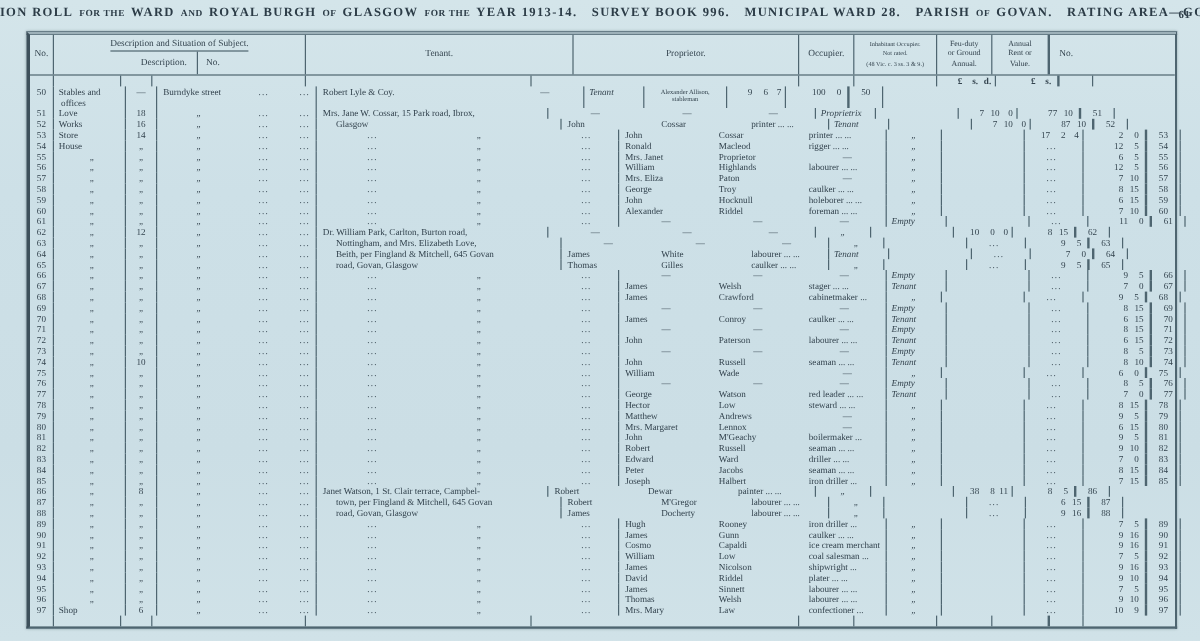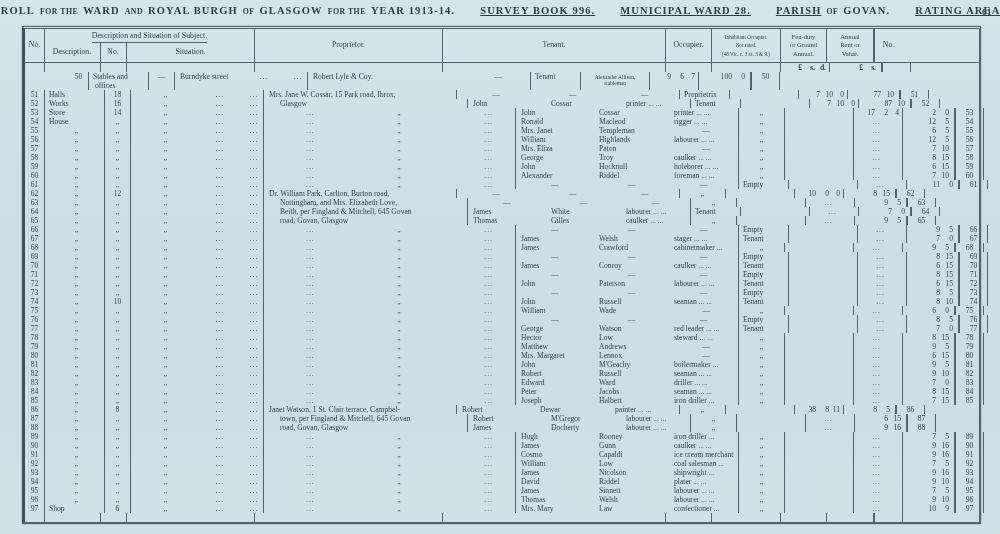--- a/index.html
+++ b/index.html
@@ -5,21 +5,21 @@
   html,body{margin:0;padding:0;}
   .page{position:relative;width:1000px;height:534px;overflow:hidden;
         background:var(--paper,#cfe1e8);
         background-image:linear-gradient(180deg, #d4e5ea 0%, #cde0e7 30%, #cbdee5 70%, #d0e2e8 100%);
         font-family:"Liberation Serif","DejaVu Serif",serif;color:var(--ink,#33434e);}
   
   .title{position:absolute;left:30px;right:46px;top:5px;display:flex;justify-content:center;
          align-items:baseline;column-gap:5px;white-space:nowrap;color:#2c3c47;}
   .ts0{font-size:10.5px;font-weight:700;letter-spacing:1.1px;}
   .ts1{font-size:7.8px;font-weight:700;letter-spacing:.5px;}
-  .tg{margin-left:20px;text-decoration:underline;}
+  .tg{margin-left:7px;}
   .pageno{position:absolute;right:8px;top:7px;font-size:9px;font-weight:700;letter-spacing:.5px;}
   
   .tbl{position:absolute;left:22px;top:26px;width:954px;
        border:2px solid var(--line,#4e6570);border-top:3px double var(--line,#4e6570);
        border-left:3px solid #3d505b;box-shadow:0 0 2px rgba(40,60,70,.35);}
   .cell{border-right:1px solid var(--line,#4e6570);flex-shrink:0;overflow:hidden;}
   .cell:last-child{border-right:none;}
   .w-n{width:19px;text-align:center;}
   .w-d{width:55px;}
   .w-dn{width:25px;text-align:center;}
@@ -39,37 +39,37 @@
   .w-g{width:209px;display:flex;flex-direction:column;padding:0;}
   .g-top{height:13px;line-height:13px;border-bottom:1px solid var(--line,#4e6570);text-align:left;}
   .g-sub{display:flex;flex:1;}
   .g-sub .cell{display:flex;align-items:center;justify-content:center;}
   .g-d{width:55px;}.g-dn{width:25px;}.g-s{width:128px;border-right:none;}
   .h-tiny{font-size:5.2px;line-height:5.8px;}
   .h-sm{font-size:6.6px;line-height:7.2px;}
   
   .tbody{display:flex;flex-direction:column;height:459px;font-size:7.6px;line-height:9px;}
   .row{display:flex;height:9px;}
-  .row.h2{height:18px;padding-left:44px;}
+  .row.h2{height:18px;}
   .row.cur{height:9px;font-weight:600;}
   .row.fill{flex:1;}
   .c{text-align:center;}
   .d-cell{padding-left:4px;}
   .sit{display:flex;padding-left:5px;gap:16px;}
   .st{width:78px;}
   .sd{width:24px;text-align:center;letter-spacing:1px;}
   .p-cell{padding-left:5px;}
   .pi{padding-left:16px;}
   .pd{display:flex;justify-content:space-between;padding:0 22px 0 42px;letter-spacing:1px;}
   .ten{display:flex;}
   .tf{width:78px;padding-left:5px;}
   .ts{width:75px;}
   .to{flex:1;}
   .tf.c,.ts.c,.to.c{padding-left:0;text-align:center;}
-  .oc-cell{padding-left:4px;}
+  .oc-cell{padding-left:4px;font-style:italic;}
   .oc-cell.c{padding-left:0;text-align:center;}
   .ih-cell{font-size:5.4px;line-height:6px;text-align:center;padding-top:1.5px;}
   .feu{display:flex;justify-content:flex-end;padding-right:3px;}
   .f1{width:15px;text-align:right;}
   .f2{width:13px;text-align:right;}
   .f3{width:11px;text-align:right;}
   .fd{width:100%;text-align:center;letter-spacing:1px;}
   .rent{display:flex;justify-content:flex-end;padding-right:5px;}
   .r1{width:24px;text-align:right;}
   .r2{width:13px;text-align:right;}
@@ -100,25 +100,24 @@
 
   <div class="tbl">
 
     <div class="thead">
       <div class="cell w-n">No.</div>
       <div class="cell w-g">
         <div class="g-top">Description and Situation of Subject.</div>
         <div class="g-sub">
           <div class="cell g-d">Description.</div>
           <div class="cell g-dn">No.</div>
-          <div class="cell g-s">Situation.</div>
         </div>
       </div>
+      <div class="cell w-t">Tenant.</div>
       <div class="cell w-p">Proprietor.</div>
-      <div class="cell w-t">Tenant.</div>
       <div class="cell w-o">Occupier.</div>
       <div class="cell w-i h-tiny pre">Inhabitant Occupier.
 Not rated.
 (48 Vic. c. 3 ss. 3 &amp; 9.)</div>
       <div class="cell w-f h-sm pre">Feu-duty
 or Ground
 Annual.</div>
       <div class="cell w-r h-sm pre">Annual
 Rent or
 Value.</div>
@@ -171,21 +170,21 @@
               <span class="f3">7</span>
             </div>
             <div class="cell w-r rent">
               <span class="r1">100</span>
               <span class="r2">0</span>
             </div>
             <div class="cell w-n2">50</div>
             <div class="cell w-rem"></div>
           </div><div class="row">
             <div class="cell w-n">51</div>
-            <div class="cell w-d d-cell pre">Halls</div>
+            <div class="cell w-d d-cell pre">Love</div>
             <div class="cell w-dn c">18</div>
             <div class="cell w-s sit">
               <span class="st c">„</span>
               <span class="sd">...</span>
               <span class="sd">...</span>
             </div>
             <div class="cell w-p p-cell pre">Mrs. Jane W. Cossar, 15 Park road, Ibrox,</div>
             <div class="cell w-t ten">
               <span class="tf c">—</span>
               <span class="ts c">—</span>
@@ -303,21 +302,21 @@
               <span class="sd">...</span>
               <span class="sd">...</span>
             </div>
             <div class="cell w-p pd">
               <span class="">...</span>
               <span class="">„</span>
               <span class="">...</span>
             </div>
             <div class="cell w-t ten">
               <span class="tf">Mrs. Janet</span>
-              <span class="ts">Templeman</span>
+              <span class="ts">Proprietor</span>
               <span class="to c">—</span>
             </div>
             <div class="cell w-o oc-cell c">„</div>
             <div class="cell w-i ih-cell pre"></div>
             <div class="cell w-f feu">
               <span class="fd">...</span>
             </div>
             <div class="cell w-r rent">
               <span class="r1">6</span>
               <span class="r2">5</span>

